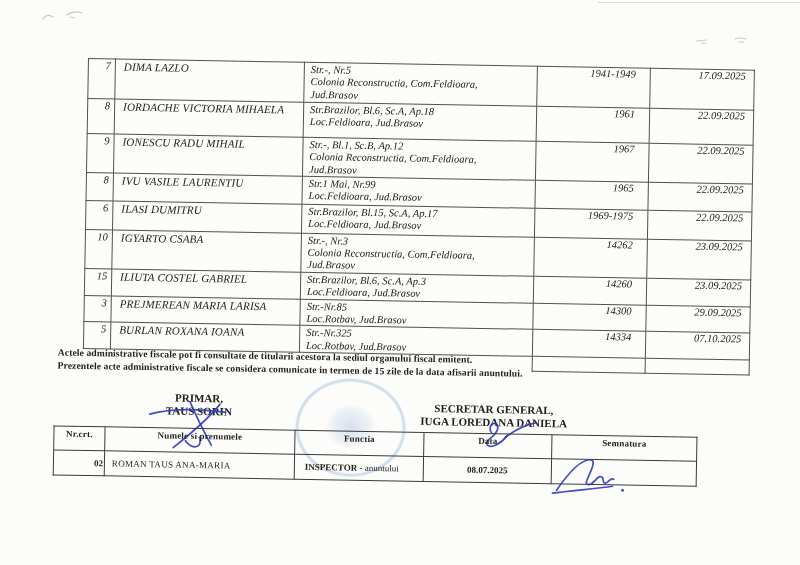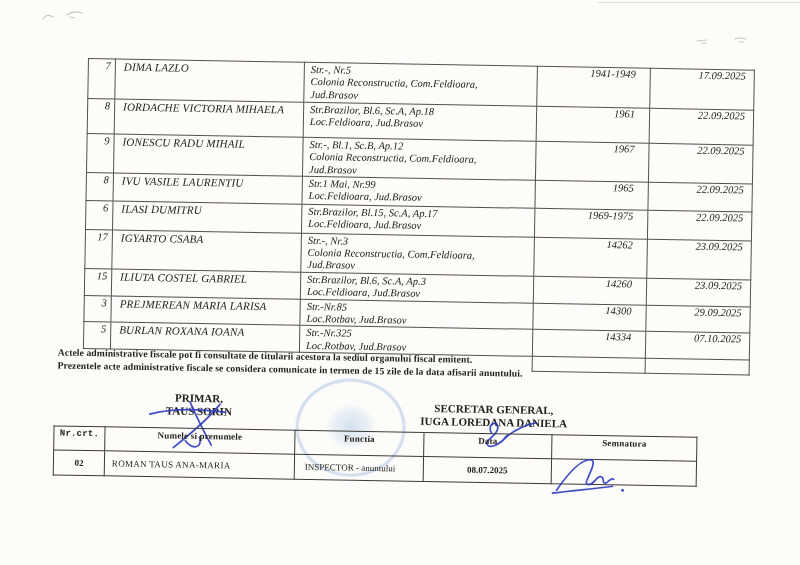--- a/index.html
+++ b/index.html
@@ -49,27 +49,27 @@
   .stamp{position:absolute;left:302px;top:374px;width:104px;height:92px;border-radius:50%;
          border:3px solid rgba(123,160,214,.33);filter:blur(.7px);}
   .stamp:after{content:"";position:absolute;left:22px;top:18px;width:60px;height:54px;border-radius:50%;
          background:radial-gradient(closest-side,rgba(123,160,214,.30),rgba(123,160,214,.12) 60%,transparent 85%);}
   
   table.foot{
     position:absolute;left:60px;top:426px;width:628px;
     border-collapse:collapse;table-layout:fixed;
   }
   table.foot td{border:1px solid #3d3a34;overflow:hidden;font-size:9px;}
-  .f-c1{width:48px;font-family:Liberation Mono, monospace;} .f-c2{width:187px;} .f-c3{width:126px;} .f-c4{width:125px;} .f-c5{width:142px;}
+  .f-c1{width:48px;} .f-c2{width:187px;} .f-c3{width:126px;} .f-c4{width:125px;} .f-c5{width:142px;}
   tr.f-head td{height:20px;vertical-align:top;padding-top:2px;text-align:center;font-weight:bold;letter-spacing:.2px;}
   tr.f-data td{height:22px;vertical-align:middle;}
-  td.f-nr{text-align:center;font-weight:bold;}
+  td.f-nr{text-align:right;font-weight:bold;}
   td.f-name{padding-left:7px;letter-spacing:.3px;}
   td.f-func{padding-left:10px;}
-  td.f-func b{font-weight:normal;}
+  td.f-func b{font-weight:bold;}
   td.f-date{text-align:center;font-weight:bold;}
   
   .topline{position:absolute;left:598px;top:2px;width:202px;height:1px;background:#dcdcd6;}
   .pencil path{fill:none;stroke:#9a9a96;stroke-width:1.1;stroke-linecap:round;opacity:.55;}
 </style>
 </head>
 <body>
 
 <div class="sheet">
 
@@ -134,21 +134,21 @@
     <td class="c-nr">6</td>
     <td class="c-name">ILASI DUMITRU</td>
     <td class="c-addr">
               <div>Str.Brazilor, Bl.15, Sc.A, Ap.17</div>
               <div>Loc.Feldioara, Jud.Brasov</div>
             </td>
     <td class="c-year">1969-1975</td>
     <td class="c-date">22.09.2025</td>
   </tr>
           <tr style="height: 38px;">
-    <td class="c-nr">17</td>
+    <td class="c-nr">10</td>
     <td class="c-name">IGYARTO CSABA</td>
     <td class="c-addr">
               <div>Str.-, Nr.3</div>
               <div>Colonia Reconstructia, Com.Feldioara,</div>
               <div>Jud.Brasov</div>
             </td>
     <td class="c-year">14262</td>
     <td class="c-date">23.09.2025</td>
   </tr>
           <tr style="height: 27px;">

